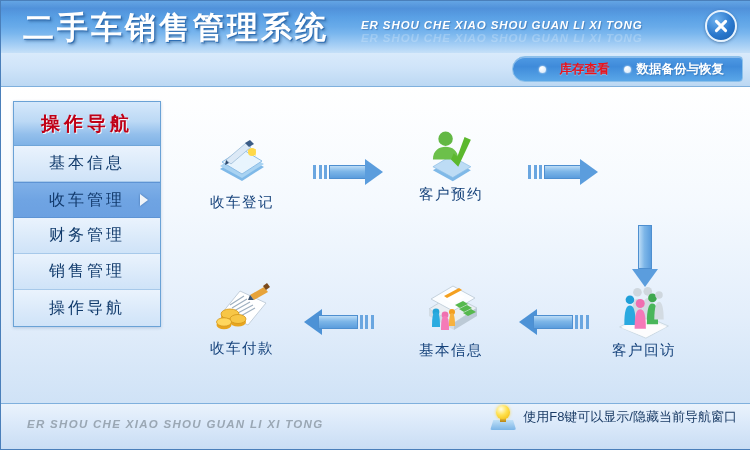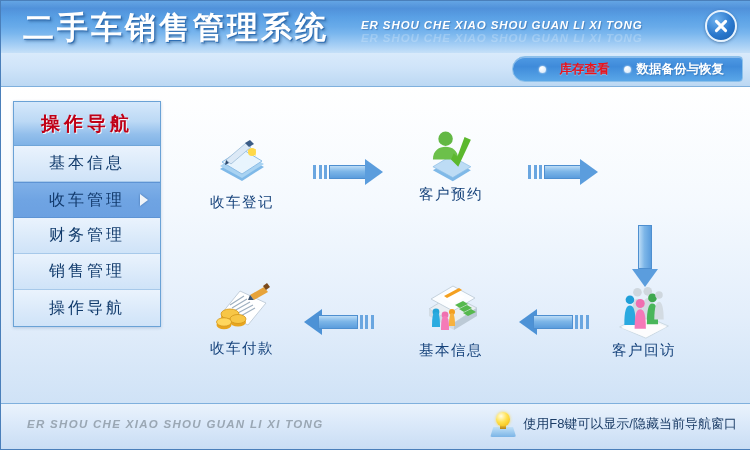--- a/index.html
+++ b/index.html
@@ -207,21 +207,21 @@
     width: 750px; height: 46px;
     background: linear-gradient(to bottom, #eaf3fc 0%, #dceafa 40%, #c9ddf4 100%);
     border-top: 1px solid #7fb0dd;
   }
   .footer-pinyin {
     position: absolute; left: 26px; top: 14px;
     font-size: 11.5px; font-weight: bold; font-style: italic;
     color: #9aa7b4; letter-spacing: 1.3px; white-space: nowrap;
   }
   .footer-hint {
-    position: absolute; right: 14px; top: 7px;
+    position: absolute; right: 14px; top: 0;
     display: flex; align-items: center; gap: 7px;
   }
   .footer-hint .text {
     font-size: 13px; color: #1b3c66; white-space: nowrap;
   }
   
   .bulb { position: relative; width: 26px; height: 26px; }
   .bulb .glass {
     position: absolute; left: 6px; top: 1px; width: 14px; height: 14px;
     border-radius: 50% 50% 45% 45%;

